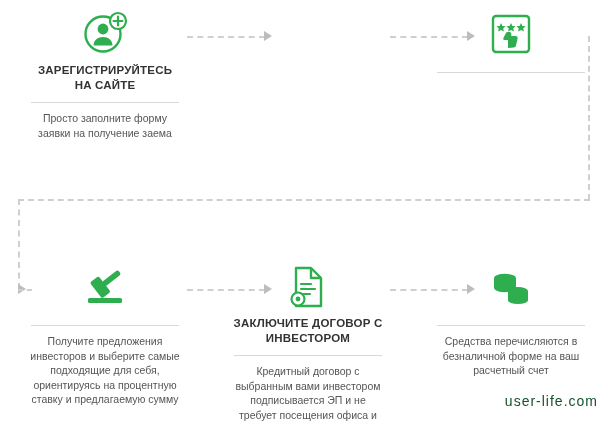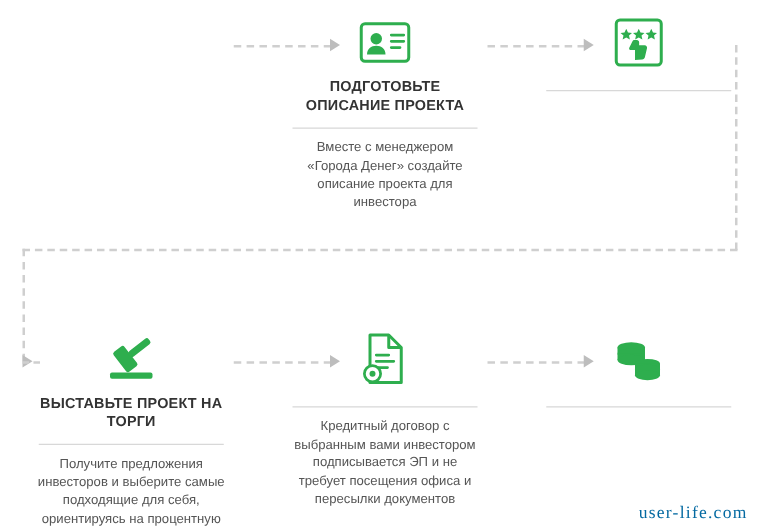--- a/index.html
+++ b/index.html
@@ -73,25 +73,25 @@
     font-size: 10.5px;
     color: #555555;
     line-height: 14.5px;
     padding: 0 8px;
   }
 
   
   .watermark {
     position: absolute;
     right: 10px;
-    bottom: 6px;
+    bottom: 16px;
     font-size: 14px;
-    color: #0369a1;
+    color: #14532d;
     letter-spacing: 1px;
-    font-family: Liberation Serif, serif;
+    font-family: Liberation Sans, sans-serif;
   }
 </style>
 </head>
 <body>
 
 <div id="board">
 
   <div class="dash dash-h" style="left:187px; top:36px; width:78px;"></div>
   <div class="arrow-right" style="left:264px; top:31px;"></div>
 
@@ -103,34 +103,35 @@
   <div class="dash dash-v" style="left:18px; top:199px; height:90px;"></div>
   <div class="arrow-right" style="left:18px; top:284px;"></div>
   <div class="dash dash-h" style="left:18px; top:289px; width:14px;"></div>
 
   <div class="dash dash-h" style="left:187px; top:289px; width:78px;"></div>
   <div class="arrow-right" style="left:264px; top:284px;"></div>
 
   <div class="dash dash-h" style="left:390px; top:289px; width:78px;"></div>
   <div class="arrow-right" style="left:467px; top:284px;"></div>
 
-
-  <div class="step" style="left:225px; top:5px;">
+  <div class="step" style="left:22px; top:5px;">
     <div class="icon-wrap">
       <svg width="46" height="46" viewBox="0 0 46 46" aria-hidden="true">
-        <rect x="4" y="8" width="38" height="30" rx="3" fill="none" stroke="#2eae4e" stroke-width="2.4"></rect>
-        <circle cx="16" cy="20" r="4.6" fill="#2eae4e"></circle>
-        <path d="M8.6 32.5c0-4.4 3.3-6.9 7.4-6.9s7.4 2.5 7.4 6.9z" fill="#2eae4e"></path>
-        <path d="M28 17h10M28 22h10M28 27h7" stroke="#2eae4e" stroke-width="2.2" stroke-linecap="round"></path>
+        <circle cx="21" cy="23" r="17.5" fill="none" stroke="#2eae4e" stroke-width="2.4"></circle>
+        <circle cx="21" cy="18" r="5.4" fill="#2eae4e"></circle>
+        <path d="M11.5 34.5c0-5.4 4.3-8.6 9.5-8.6s9.5 3.2 9.5 8.6z" fill="#2eae4e"></path>
+        <circle cx="36" cy="10" r="8" fill="#ffffff" stroke="#2eae4e" stroke-width="2.2"></circle>
+        <path d="M36 5.6v8.8M31.6 10h8.8" stroke="#2eae4e" stroke-width="2.2" stroke-linecap="round"></path>
       </svg>
     </div>
-    <div class="step-title">ПОДГОТОВЬТЕ ОПИСАНИЕ ПРОЕКТА</div>
+    <div class="step-title">ЗАРЕГИСТРИРУЙТЕСЬ НА САЙТЕ</div>
     <div class="divider"></div>
-    <div class="step-desc">Вместе с менеджером «Города Денег» создайте описание проекта для инвестора</div>
+    <div class="step-desc">Просто заполните форму заявки на получение заема</div>
   </div>
+
 
   <div class="step" style="left:428px; top:5px;">
     <div class="icon-wrap">
       <svg width="46" height="46" viewBox="0 0 46 46" aria-hidden="true">
         <rect x="5" y="5" width="36" height="36" rx="3" fill="none" stroke="#2eae4e" stroke-width="2.4"></rect>
         <g fill="#2eae4e">
           <polygon points="13,12 14.4,15 17.6,15.3 15.2,17.4 15.9,20.5 13,18.9 10.1,20.5 10.8,17.4 8.4,15.3 11.6,15"></polygon>
           <polygon points="23,12 24.4,15 27.6,15.3 25.2,17.4 25.9,20.5 23,18.9 20.1,20.5 20.8,17.4 18.4,15.3 21.6,15"></polygon>
           <polygon points="33,12 34.4,15 37.6,15.3 35.2,17.4 35.9,20.5 33,18.9 30.1,20.5 30.8,17.4 28.4,15.3 31.6,15"></polygon>
         </g>
@@ -143,35 +144,35 @@
   <div class="step" style="left:22px; top:258px;">
     <div class="icon-wrap">
       <svg width="50" height="46" viewBox="0 0 50 46" aria-hidden="true">
         <rect x="8" y="34" width="34" height="5" rx="1.6" fill="#2eae4e"></rect>
         <g transform="rotate(-38 26 20)">
           <rect x="14" y="9" width="11" height="20" rx="2" fill="#2eae4e"></rect>
           <rect x="24" y="16" width="20" height="5.6" rx="2" fill="#2eae4e"></rect>
         </g>
       </svg>
     </div>
-    <div class="step-title">ВЫСТАВЬТЕ ПРОЕКТ НА ТОРГИ</div>
     <div class="divider"></div>
     <div class="step-desc">Получите предложения инвесторов и выберите самые подходящие для себя, ориентируясь на процентную ставку и предлагаемую сумму</div>
   </div>
 
   <div class="step" style="left:225px; top:258px;">
     <div class="icon-wrap">
       <svg width="44" height="46" viewBox="0 0 44 46" aria-hidden="true">
         <path d="M10 4h15l10 10v28H10z" fill="none" stroke="#2eae4e" stroke-width="2.4" stroke-linejoin="round"></path>
         <path d="M25 4v10h10" fill="none" stroke="#2eae4e" stroke-width="2.4" stroke-linejoin="round"></path>
         <path d="M15 20h10M15 25h14M15 30h9" stroke="#2eae4e" stroke-width="2.2" stroke-linecap="round"></path>
         <circle cx="12" cy="35" r="6.5" fill="#ffffff" stroke="#2eae4e" stroke-width="2.2"></circle>
         <circle cx="12" cy="35" r="2.4" fill="#2eae4e"></circle>
       </svg>
     </div>
+    <div class="step-title">ЗАКЛЮЧИТЕ ДОГОВОР С ИНВЕСТОРОМ</div>
     <div class="divider"></div>
     <div class="step-desc">Кредитный договор с выбранным вами инвестором подписывается ЭП и не требует посещения офиса и пересылки документов</div>
   </div>
 
   <div class="step" style="left:428px; top:258px;">
     <div class="icon-wrap">
       <svg width="46" height="46" viewBox="0 0 46 46" aria-hidden="true">
         <g fill="#2eae4e">
           <ellipse cx="17" cy="14" rx="11" ry="4.2"></ellipse>
           <rect x="6" y="14" width="22" height="5"></rect>
@@ -182,16 +183,17 @@
         <g fill="#2eae4e">
           <ellipse cx="30" cy="27" rx="10" ry="3.9"></ellipse>
           <rect x="20" y="27" width="20" height="4.6"></rect>
           <ellipse cx="30" cy="31.6" rx="10" ry="3.9"></ellipse>
           <rect x="20" y="31.6" width="20" height="4.6"></rect>
           <ellipse cx="30" cy="36.2" rx="10" ry="3.9"></ellipse>
         </g>
       </svg>
     </div>
     <div class="divider"></div>
+    <div class="step-desc">Средства перечисляются в безналичной форме на ваш расчетный счет</div>
   </div>
 
   <div class="watermark">user-life.com</div>
 </div>
 
 </body></html>

